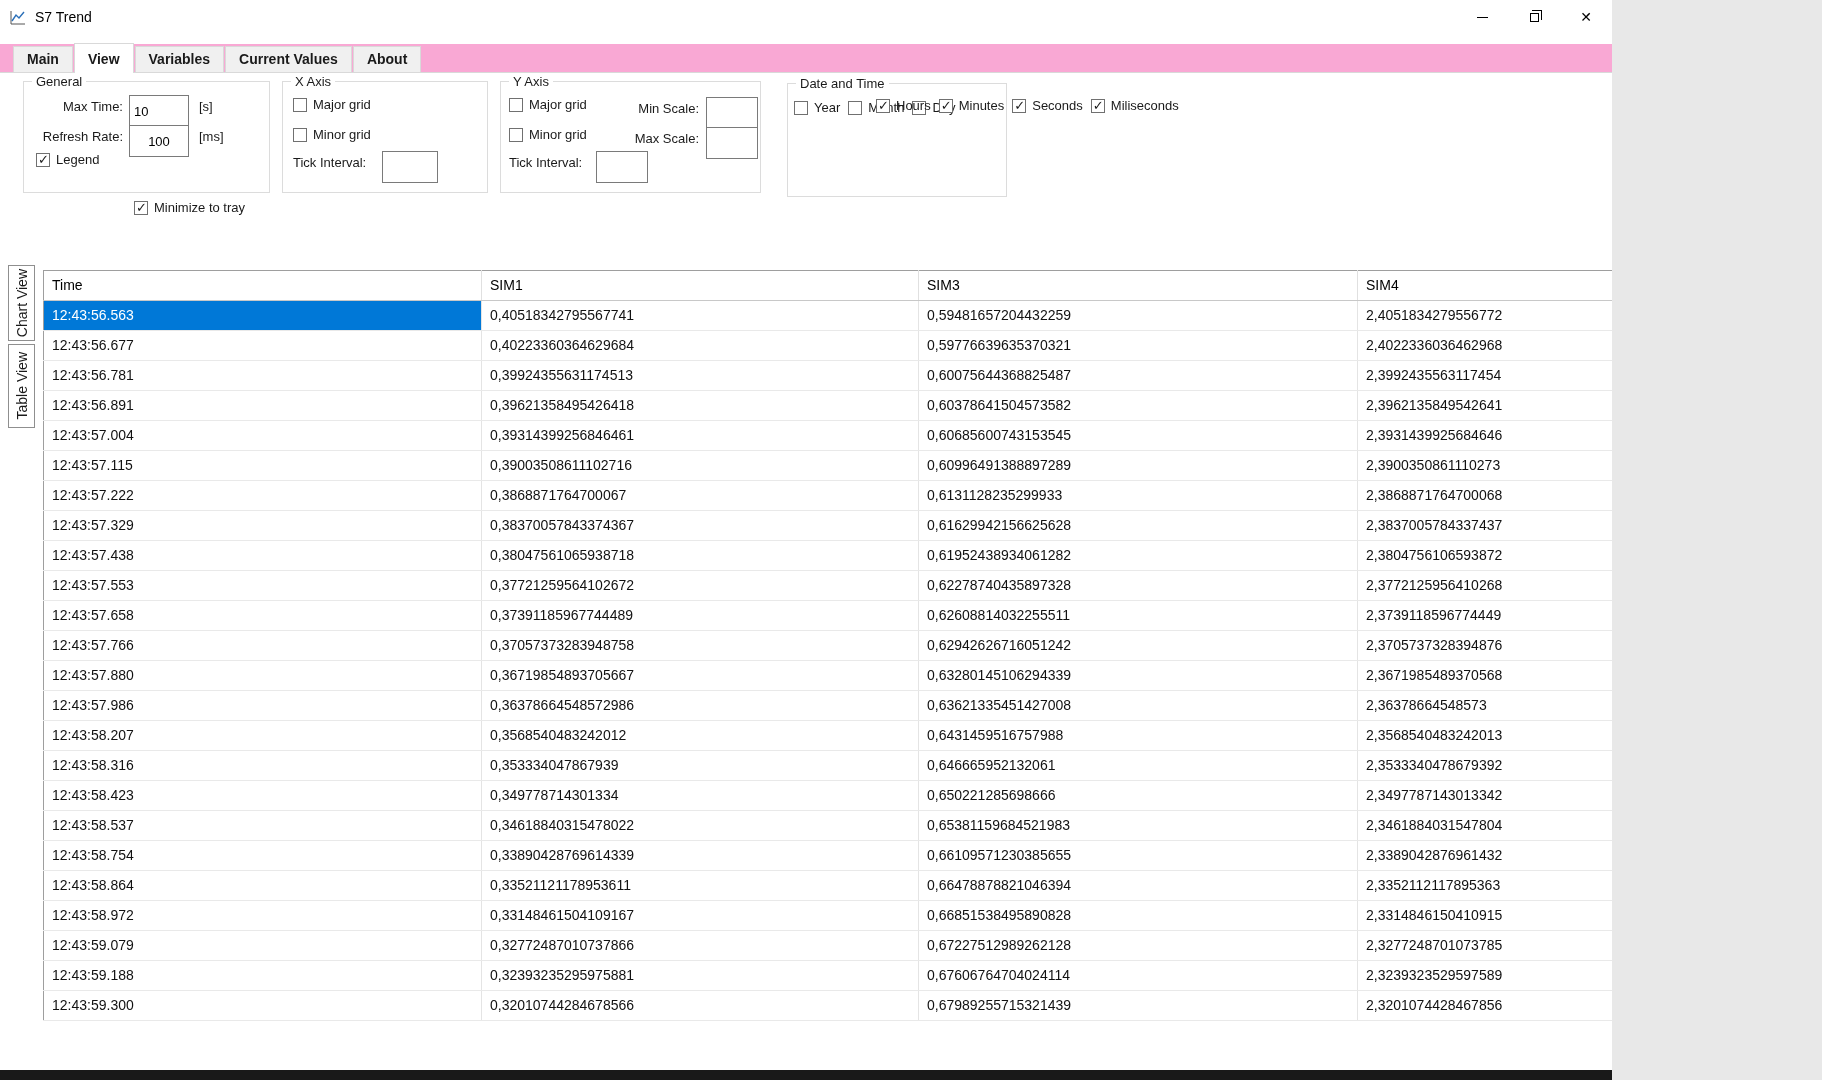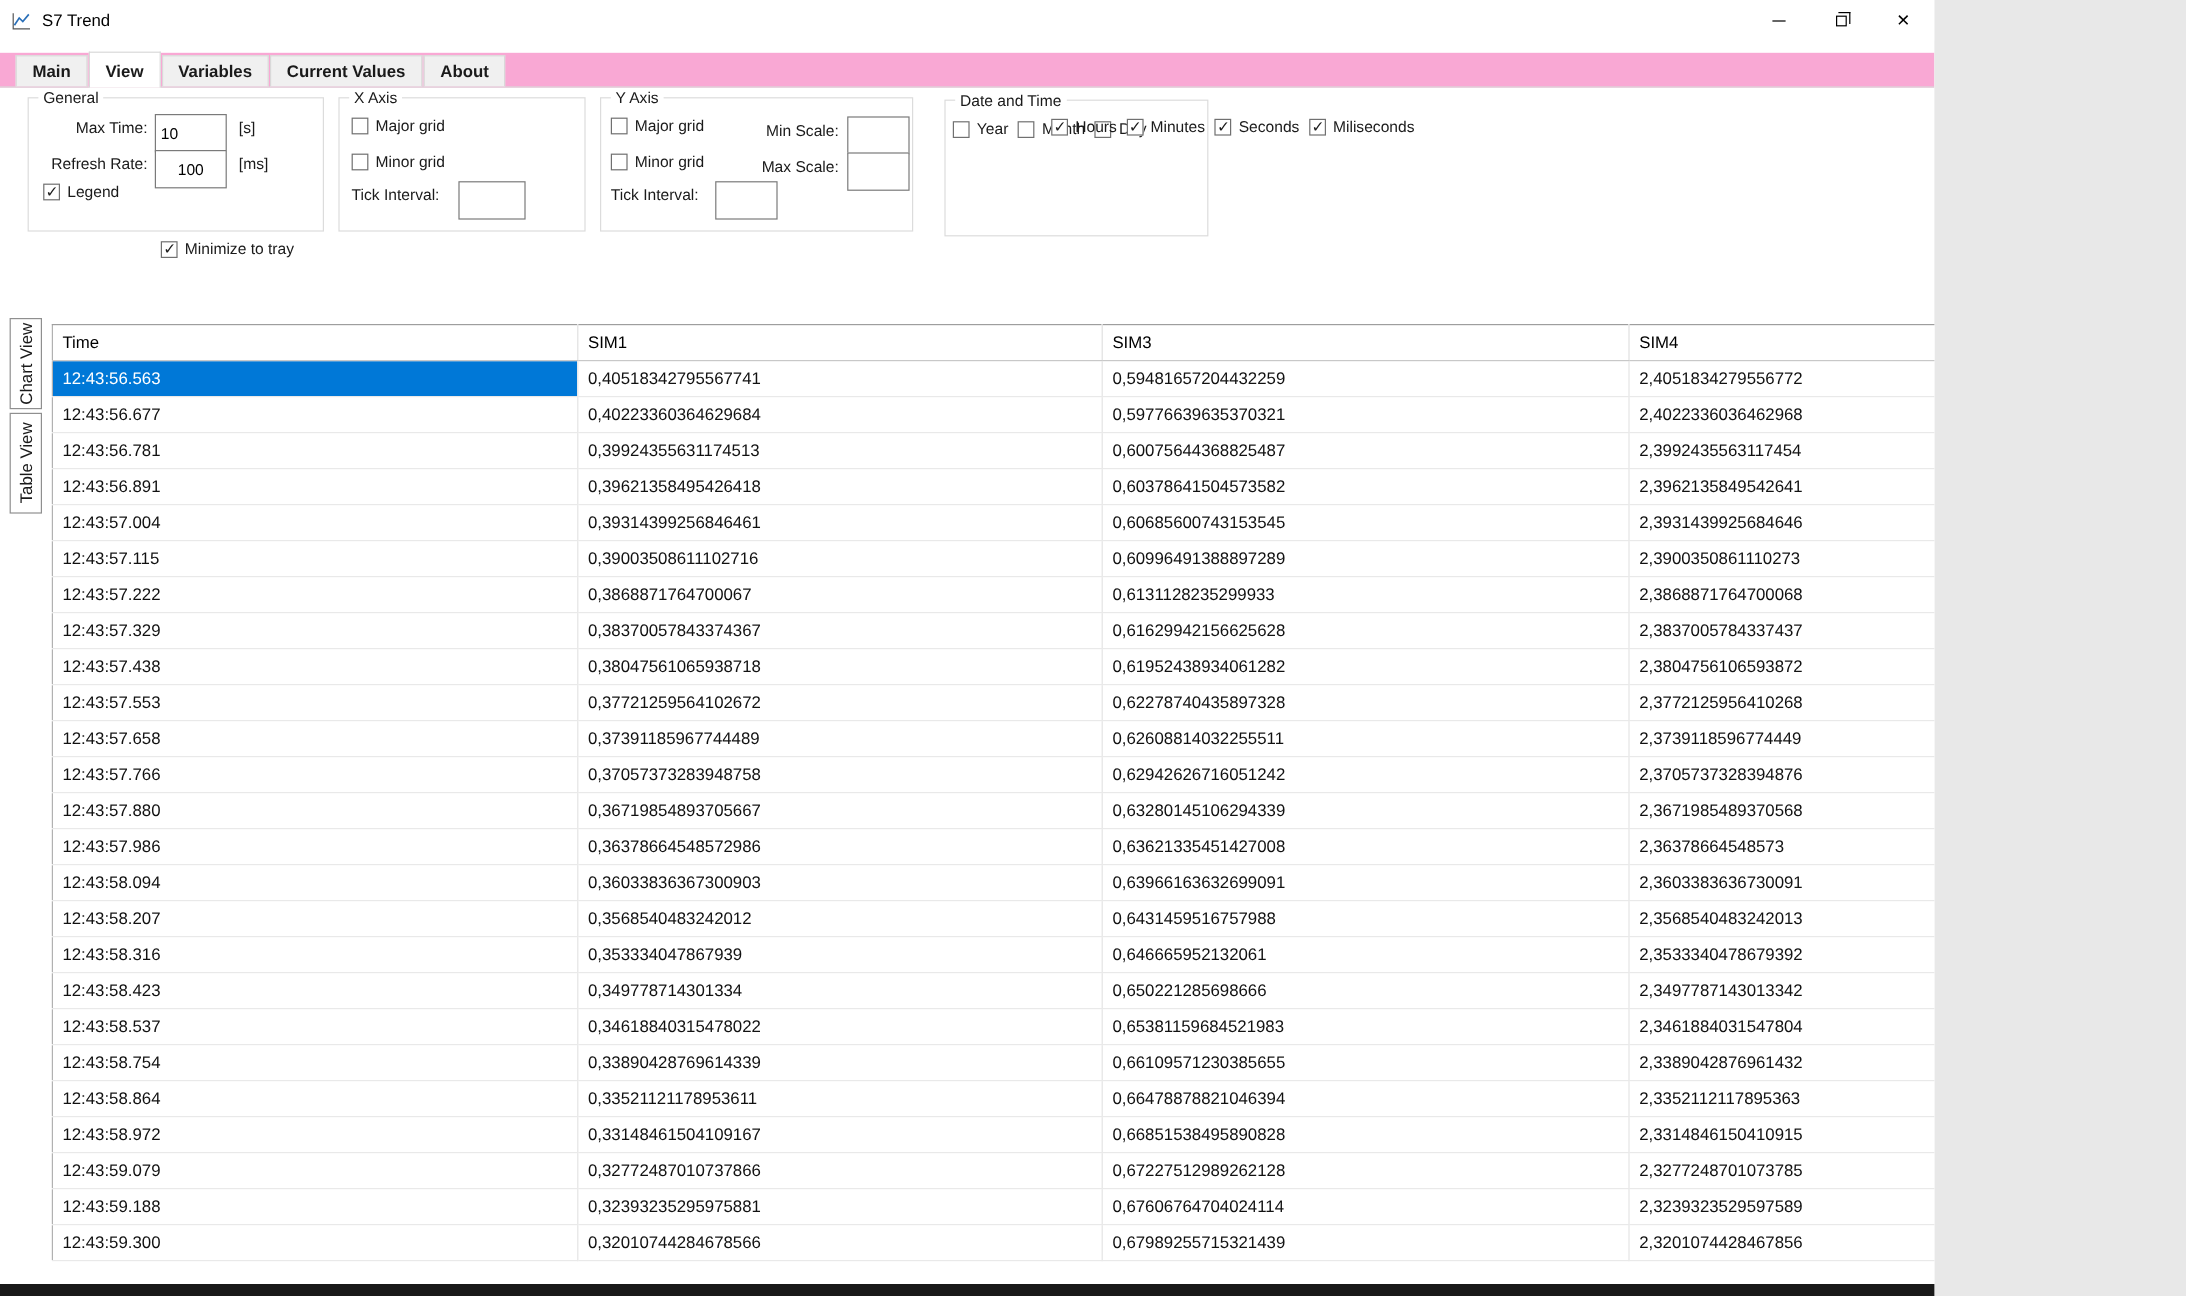--- a/index.html
+++ b/index.html
@@ -307,26 +307,20 @@
             <td>0,63280145106294339</td>
             <td>2,3671985489370568</td>
           </tr>
           <tr>
             <td>12:43:57.986</td>
             <td>0,36378664548572986</td>
             <td>0,63621335451427008</td>
             <td>2,36378664548573</td>
           </tr>
           <tr>
-            <td>12:43:58.094</td>
-            <td>0,36033836367300903</td>
-            <td>0,63966163632699091</td>
-            <td>2,3603383636730091</td>
-          </tr>
-          <tr>
             <td>12:43:58.207</td>
             <td>0,3568540483242012</td>
             <td>0,6431459516757988</td>
             <td>2,3568540483242013</td>
           </tr>
           <tr>
             <td>12:43:58.316</td>
             <td>0,353334047867939</td>
             <td>0,646665952132061</td>
             <td>2,3533340478679392</td>

